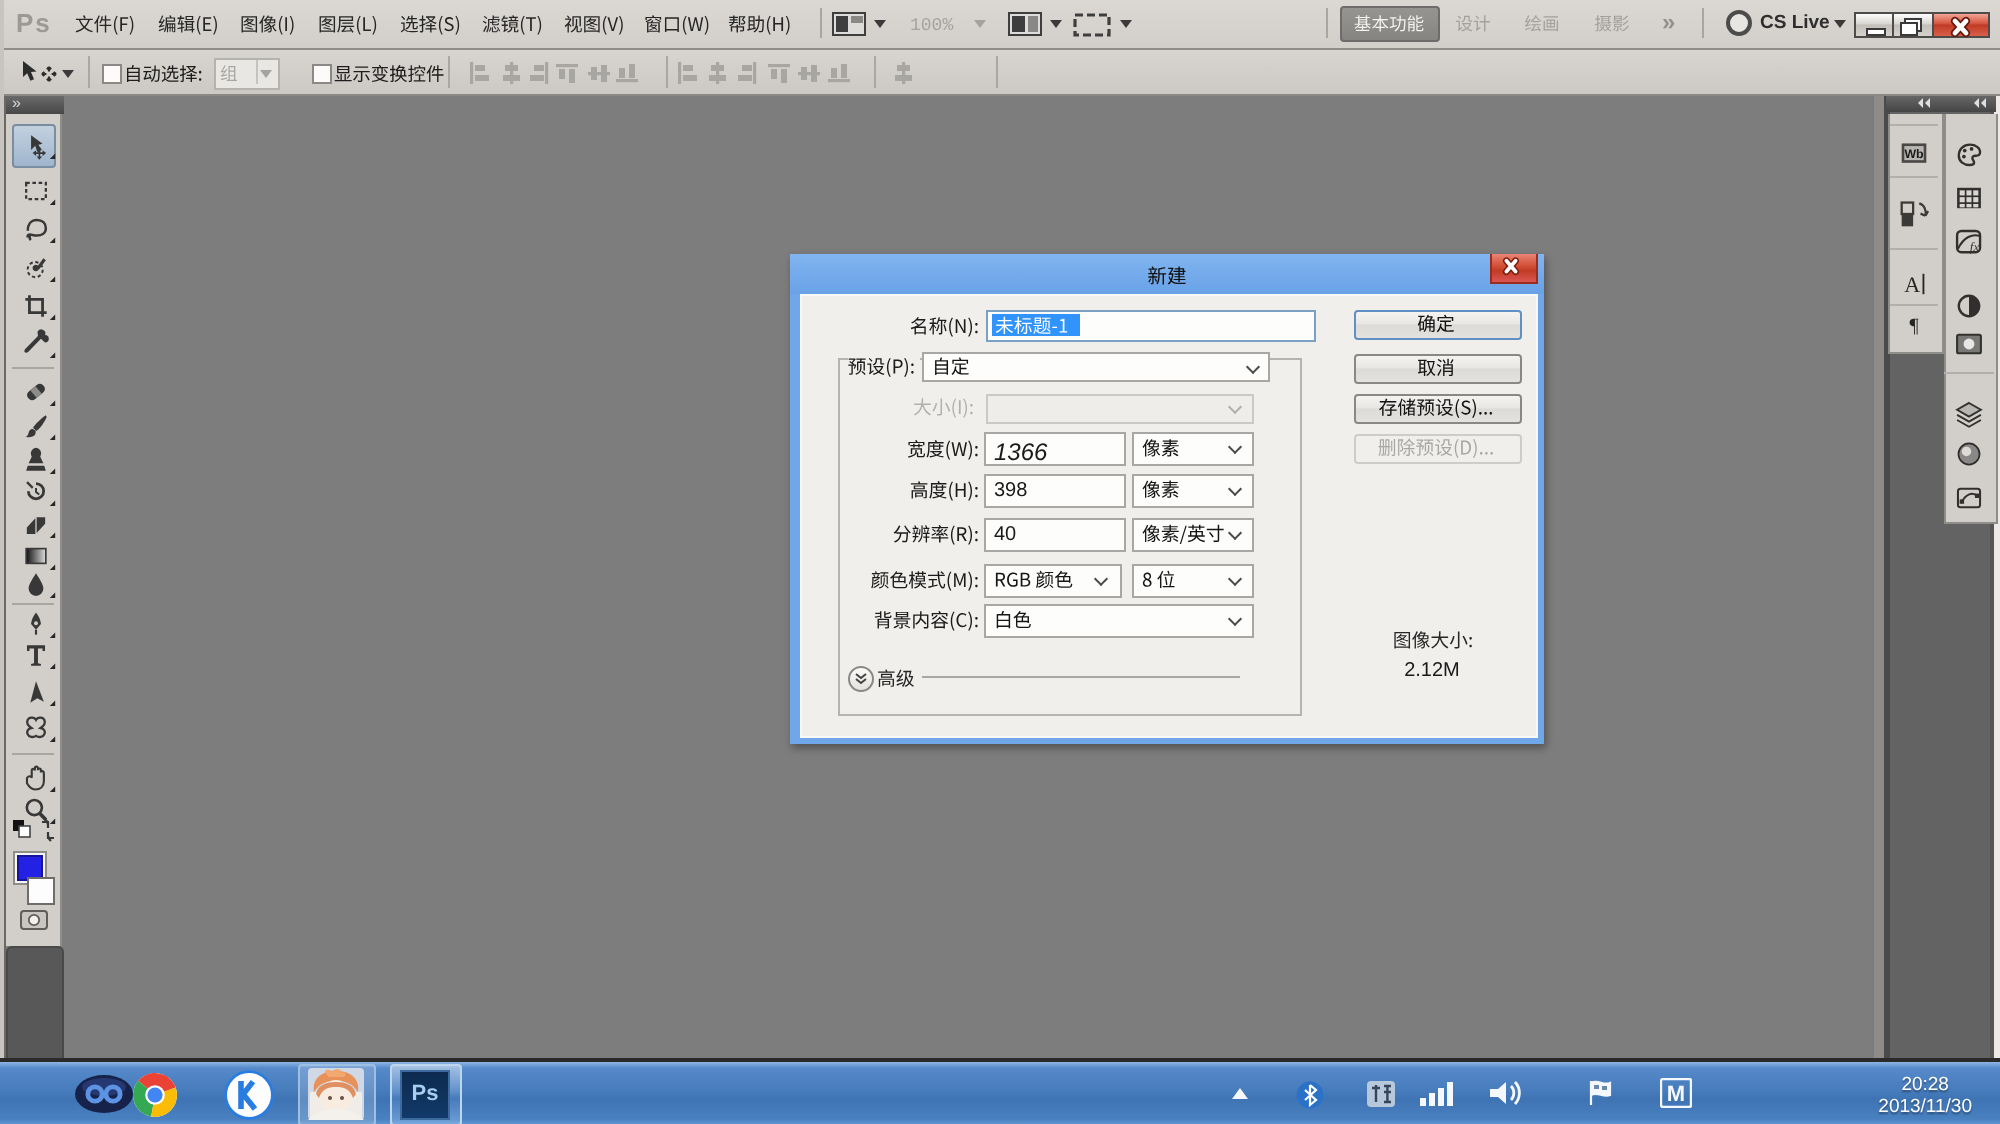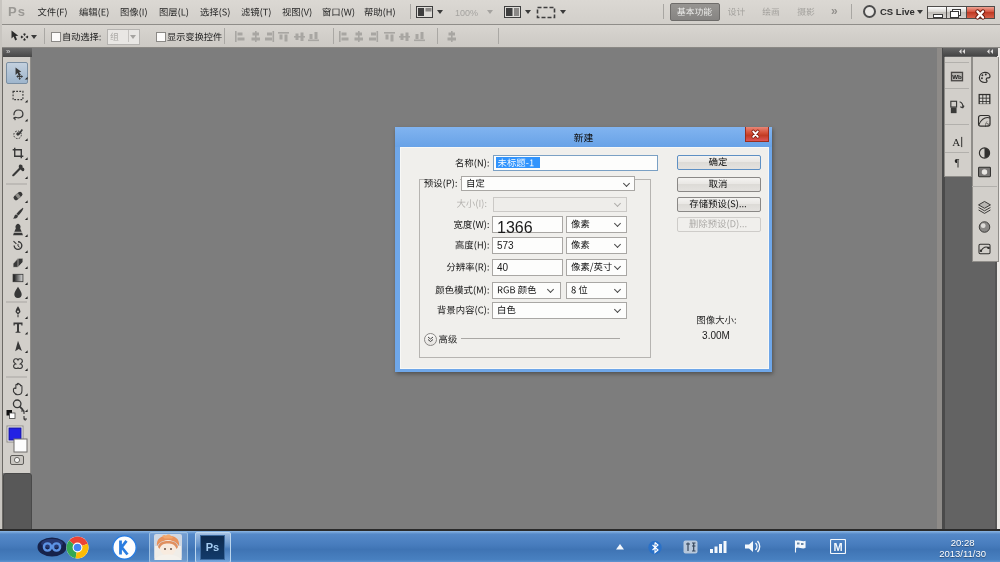--- a/index.html
+++ b/index.html
@@ -58,21 +58,21 @@
 
 <div id="menubar" class="ab"></div>
 <div id="pslogo" class="ab">Ps</div>
 <div class="msep ab" style="left:410px;"></div>
 <svg class="ab" style="left:416px;top:6px" width="18" height="13">
       <rect x="0.5" y="0.5" width="16" height="11" fill="#dedcd8" stroke="#3e3e3e"></rect>
       <rect x="2" y="2" width="6" height="8" fill="#3e3e3e"></rect>
       <rect x="9.5" y="2" width="6" height="3.5" fill="#8a8886"></rect>
     </svg>
 <div class="dna ab" style="left:437px;top:10px"></div>
-<div class="ab gtxt" style="left:455px;top:8px;font-size:9px;">100%</div>
+<div class="ab gtxt" style="left:455px;top:8px;font-size:9px;font-family:Liberation Mono, monospace;">100%</div>
 <div class="dng ab" style="left:487px;top:10px"></div>
 <svg class="ab" style="left:504px;top:6px" width="18" height="13">
       <rect x="0.5" y="0.5" width="16" height="11" fill="#dedcd8" stroke="#3e3e3e"></rect>
       <rect x="2" y="2" width="6.5" height="8" fill="#3e3e3e"></rect>
       <rect x="10" y="2" width="5" height="8" fill="#8a8886"></rect>
     </svg>
 <div class="dna ab" style="left:525px;top:10px"></div>
 <svg class="ab" style="left:536px;top:6px" width="20" height="13">
       <rect x="1.5" y="1.5" width="17" height="10" fill="none" stroke="#3e3e3e" stroke-width="1.6" stroke-dasharray="4 2"></rect>
     </svg>
@@ -415,24 +415,24 @@
 <div class="ab" style="left:424px;top:333px;width:11px;height:11px;border-radius:50%;background:linear-gradient(#fbfaf8,#e4e2df);border:1px solid #8a8886;"></div>
 <svg class="ab" style="left:427px;top:336px" width="7" height="7">
       <path d="M1 1 L3.5 3 L6 1 M1 3.5 L3.5 5.5 L6 3.5" stroke="#444" stroke-width="1" fill="none"></path>
     </svg>
 <div class="ab" style="left:461px;top:338px;width:159px;height:1px;background:#a9a7a4;"></div>
 <div class="btn ab" style="left:677px;top:155px;width:82px;height:13px;border-color:#5e90c4;"></div>
 <div class="btn ab" style="left:677px;top:177px;width:82px;height:13px;"></div>
 <div class="btn ab" style="left:677px;top:197px;width:82px;height:13px;"></div>
 <div class="btnd ab" style="left:677px;top:217px;width:82px;height:13px;"></div>
 
-<div class="ab" style="left:497px;top:218.5px;font-size:16px;color:#1a1a1a;">1366</div>
-<div class="ab" style="left:497px;top:239.5px;font-size:10px;color:#1a1a1a;">573</div>
+<div class="ab" style="left:497px;top:218.5px;font-size:12px;color:#1a1a1a;font-style:italic;">1366</div>
+<div class="ab" style="left:497px;top:239.5px;font-size:10px;color:#1a1a1a;">398</div>
 <div class="ab" style="left:497px;top:261.5px;font-size:10px;color:#1a1a1a;">40</div>
-<div class="ab" style="left:695px;top:330px;font-size:10px;color:#1a1a1a;width:42px;text-align:center;">3.00M</div>
+<div class="ab" style="left:695px;top:330px;font-size:10px;color:#1a1a1a;width:42px;text-align:center;">2.12M</div>
 
 <div id="taskline" class="ab"></div>
 <div id="taskbar" class="ab"></div>
 <svg class="ab" style="left:37px;top:537px" width="30" height="20">
 <ellipse cx="15" cy="10" rx="14.5" ry="9.5" fill="#16224a"></ellipse>
 <ellipse cx="15" cy="6.5" rx="11" ry="4.5" fill="#2a3f7a" opacity="0.8"></ellipse>
 <circle cx="10.5" cy="10" r="3.6" fill="none" stroke="#5d93e4" stroke-width="2.4"></circle>
 <circle cx="19.5" cy="10" r="3.6" fill="none" stroke="#5d93e4" stroke-width="2.4"></circle>
 </svg>
 <svg class="ab" style="left:66px;top:536px" width="23" height="23">

